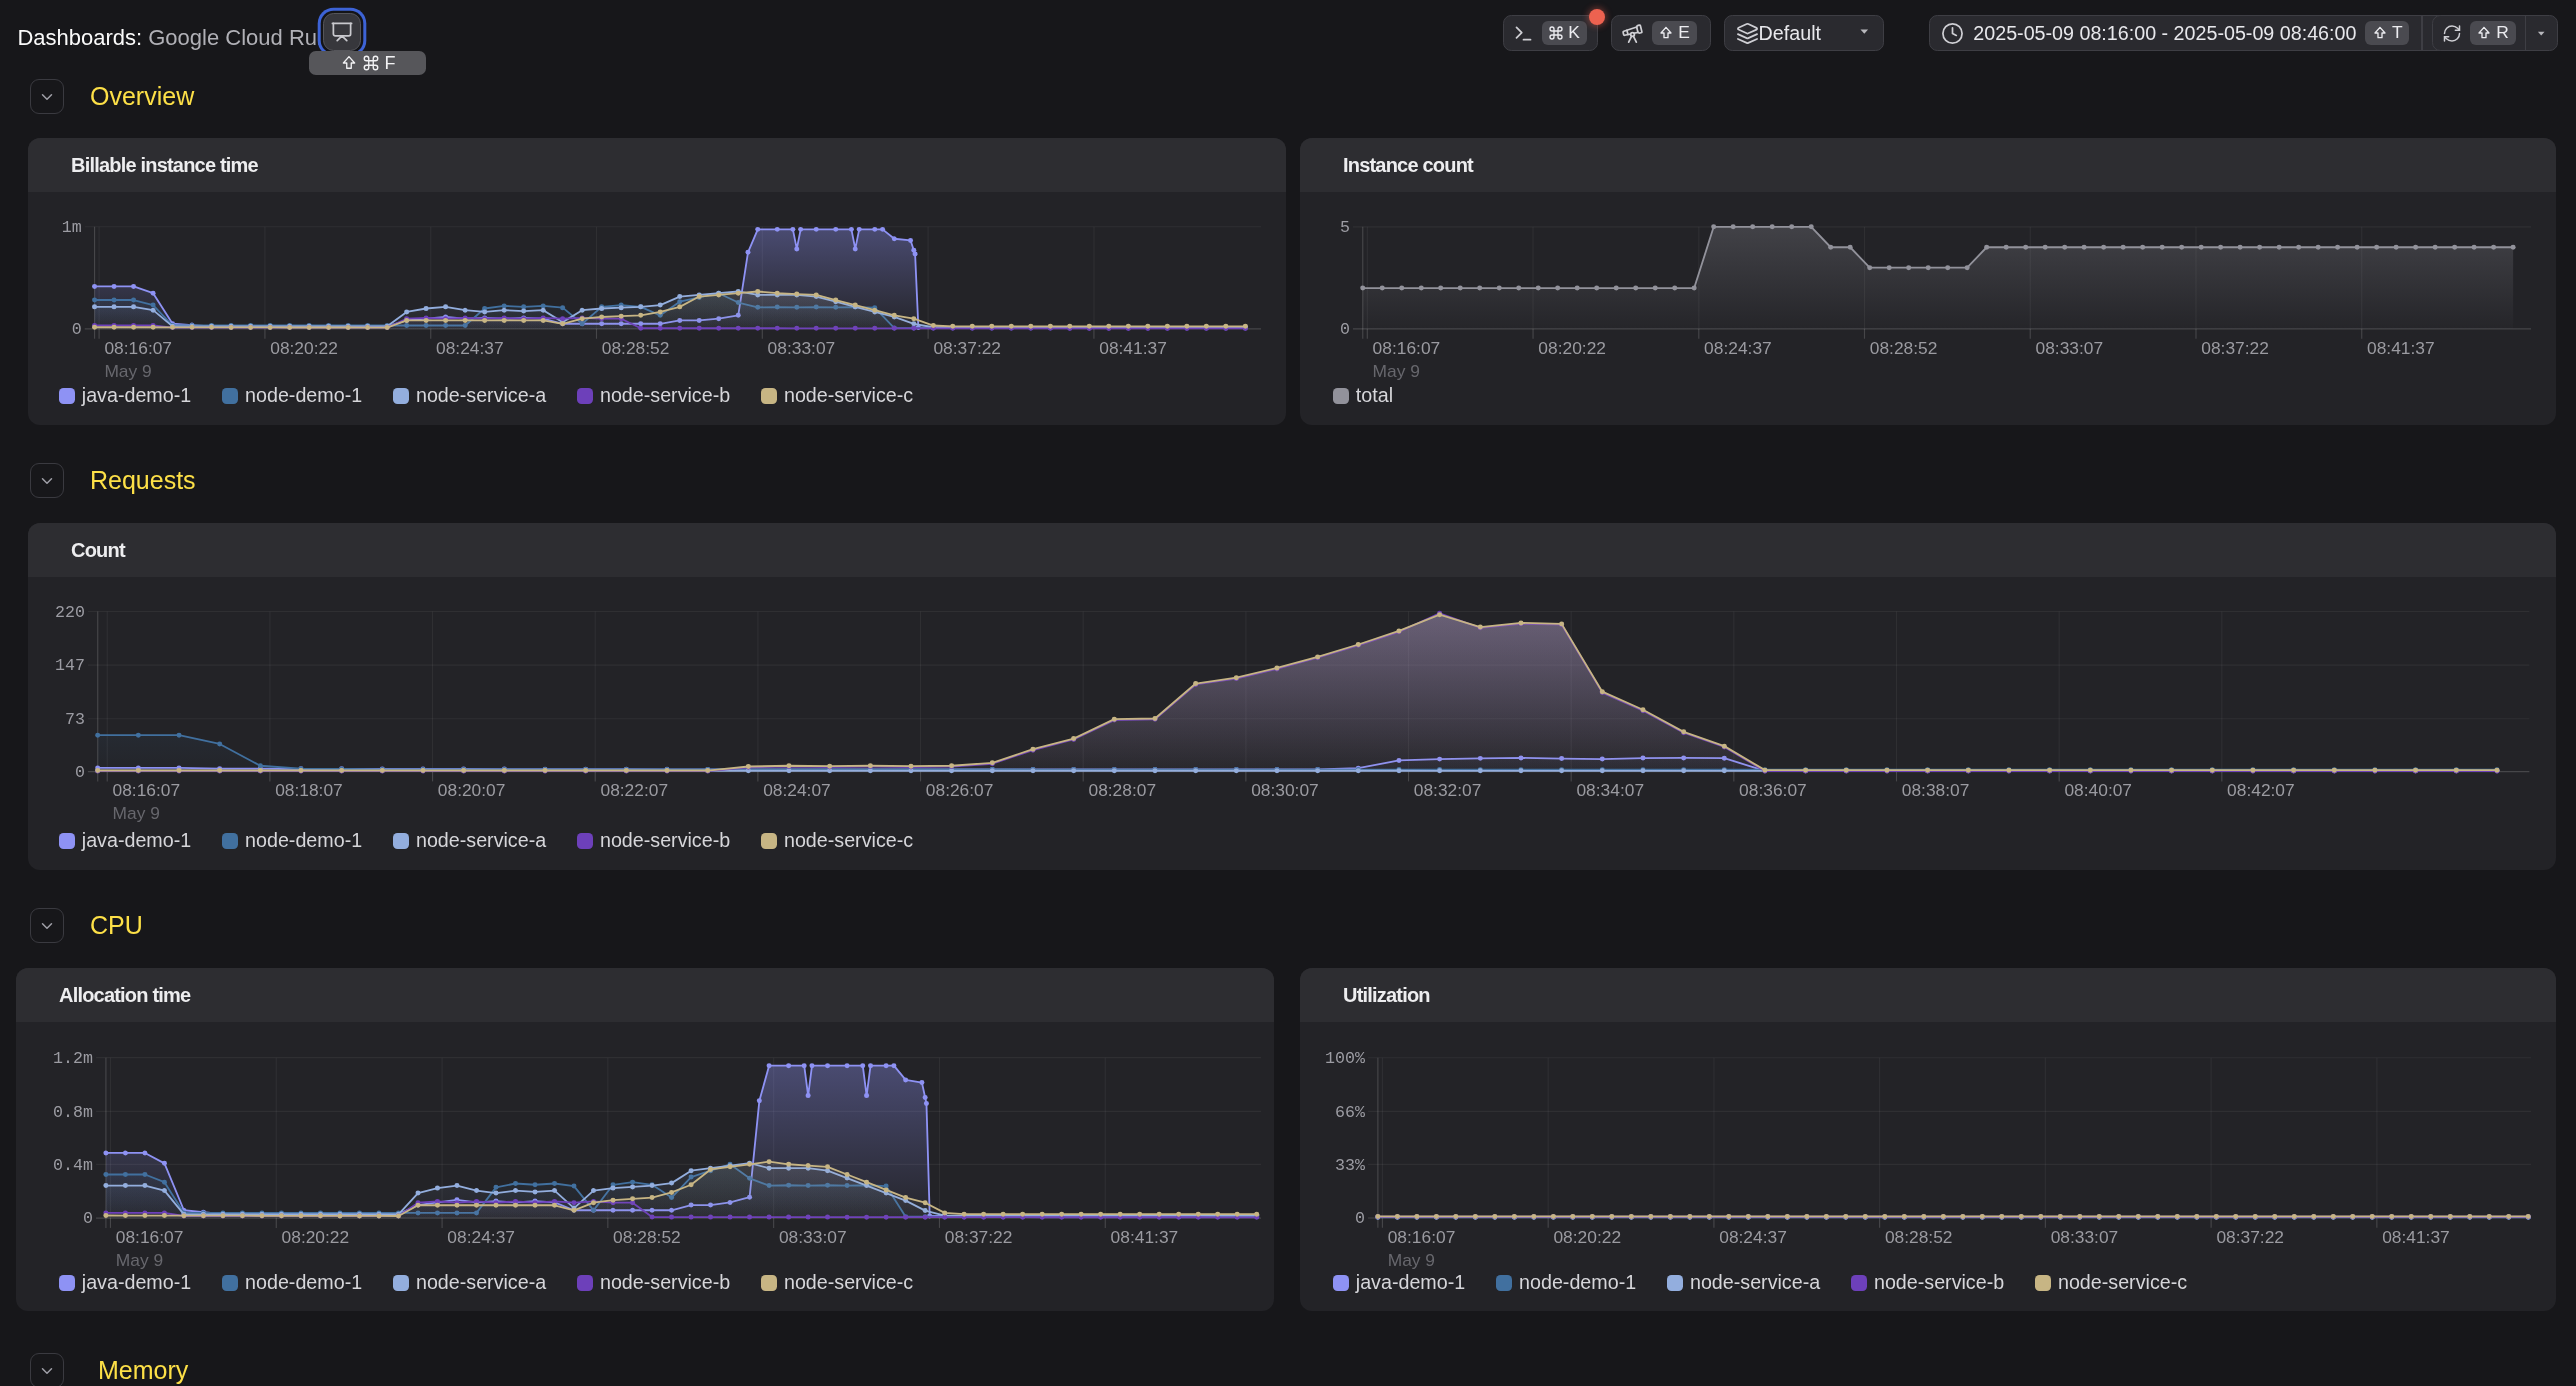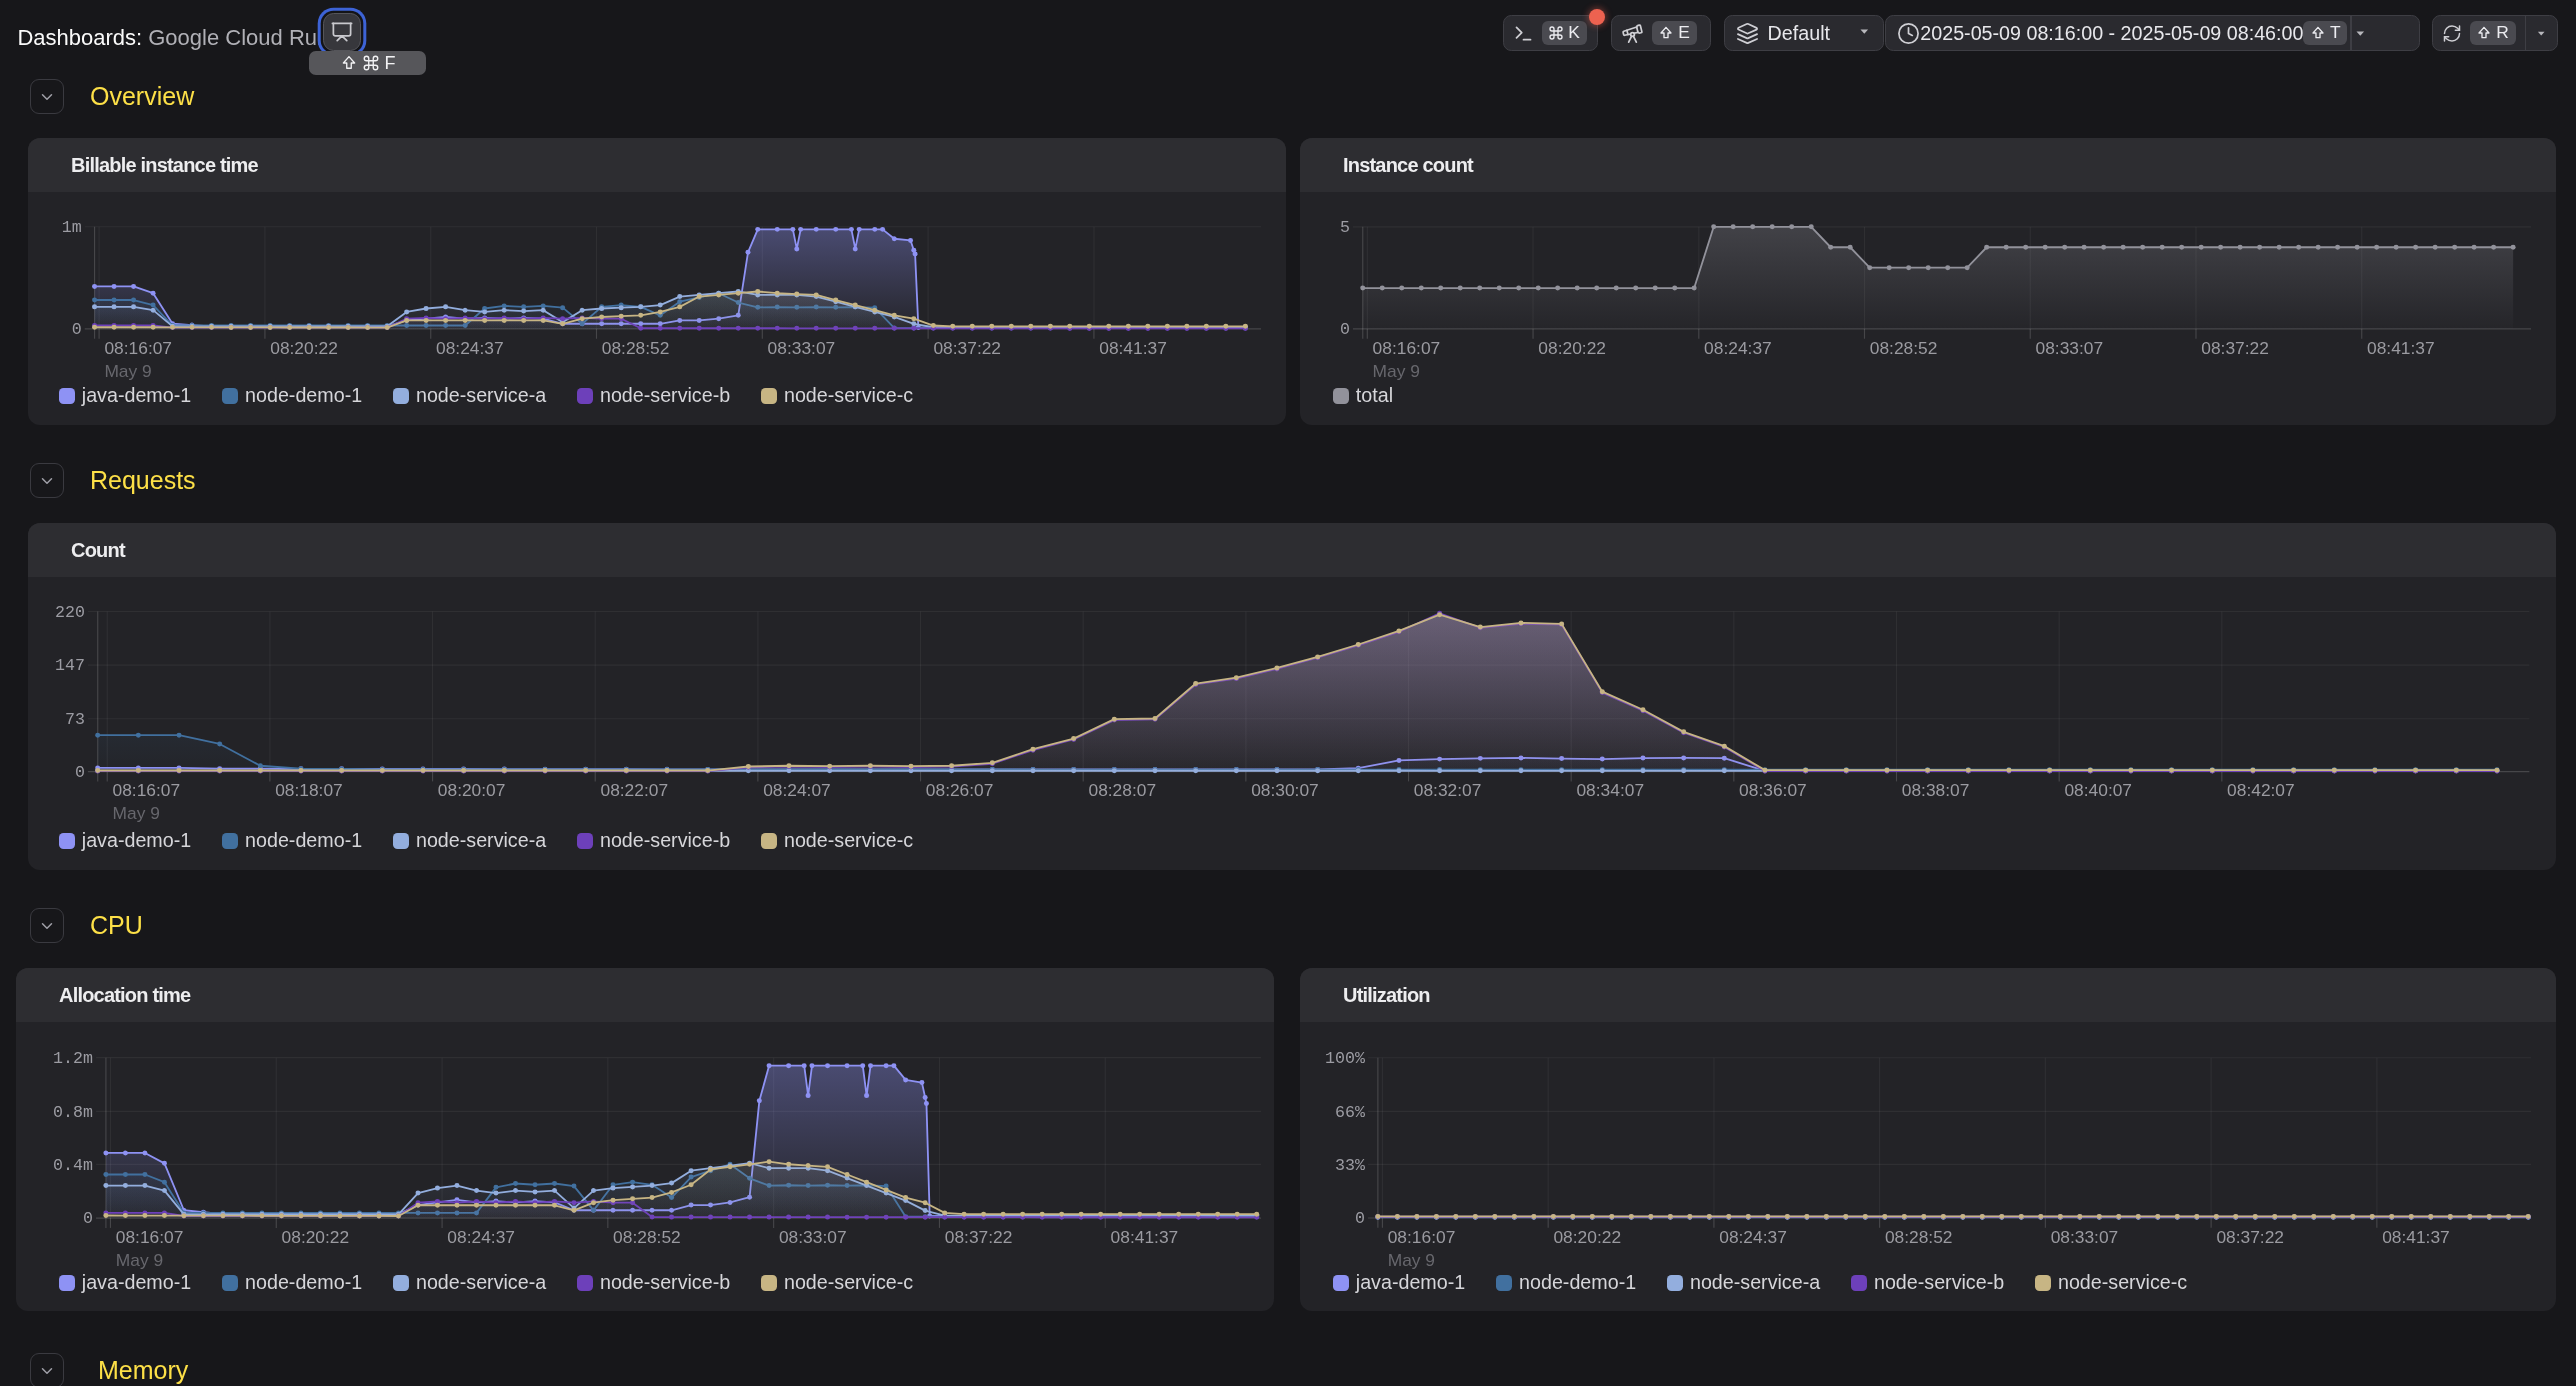--- a/index.html
+++ b/index.html
@@ -48,32 +48,32 @@
       <path d="m16 21-3.105-6.21"></path>
       <path d="M16.485 5.94a2 2 0 0 1 1.455-2.425l1.09-.272a1 1 0 0 1 1.212.727l1.515 6.06a1 1 0 0 1-.727 1.213l-1.09.272a2 2 0 0 1-2.425-1.455z"></path>
       <path d="m6.158 8.633 1.114 4.456"></path>
       <path d="m8 21 3.105-6.21"></path>
       <circle cx="12" cy="13" r="2"></circle>
     </svg>
     <span class="chip"><svg width="16" height="16" viewBox="0 0 24 24" fill="none" stroke="#ececf0" stroke-width="2" stroke-linejoin="round">
         <path d="M12 3.5 4.5 12H9v7h6v-7h4.5Z"></path>
       </svg>E</span>
   </div>
-<div class="tbtn" style="left:1724px;width:160px;padding:0 10.6px;gap:9px">
+<div class="tbtn" style="left:1724px;width:160px;padding:0 10.6px;gap:0">
     <svg width="23" height="23" viewBox="0 0 24 24" fill="none" stroke="#cfcfd4" stroke-width="1.8" stroke-linecap="round" stroke-linejoin="round">
       <path d="M12.83 2.18a2 2 0 0 0-1.66 0L2.6 6.08a1 1 0 0 0 0 1.83l8.58 3.91a2 2 0 0 0 1.66 0l8.58-3.9a1 1 0 0 0 0-1.83Z"></path>
       <path d="m22 17.65-9.17 4.16a2 2 0 0 1-1.66 0L2 17.65"></path>
       <path d="m22 12.65-9.17 4.16a2 2 0 0 1-1.66 0L2 12.65"></path>
     </svg>
     <span>Default</span>
     <span style="margin-left:auto"><svg width="16.6" height="16.6" viewBox="0 0 24 24" fill="#b8b8bd">
         <path d="M6.5 9.5h11L12 15.5z"></path>
       </svg></span>
   </div>
-<div class="tbtn" style="left:1885px;width:535px;padding:0 11.3px;white-space:nowrap;font-size:19.7px">
+<div class="tbtn" style="left:1929px;width:535px;padding:0 11.3px;gap:9px;white-space:nowrap;font-size:19.7px">
     <svg width="23" height="23" viewBox="0 0 24 24" fill="none" stroke="#cfcfd4" stroke-width="1.8" stroke-linecap="round" stroke-linejoin="round">
       <circle cx="12" cy="12" r="10"></circle>
       <polyline points="12 6 12 12 16 14"></polyline>
     </svg>
     <span>2025-05-09 08:16:00 - 2025-05-09 08:46:00</span>
     <span class="chip"><svg width="16" height="16" viewBox="0 0 24 24" fill="none" stroke="#ececf0" stroke-width="2" stroke-linejoin="round">
         <path d="M12 3.5 4.5 12H9v7h6v-7h4.5Z"></path>
       </svg>T</span>
     <span style="width:1.5px;height:36px;background:#3e3e44;margin:0 0 0 3px"></span>
     <svg width="16.6" height="16.6" viewBox="0 0 24 24" fill="#b8b8bd">

